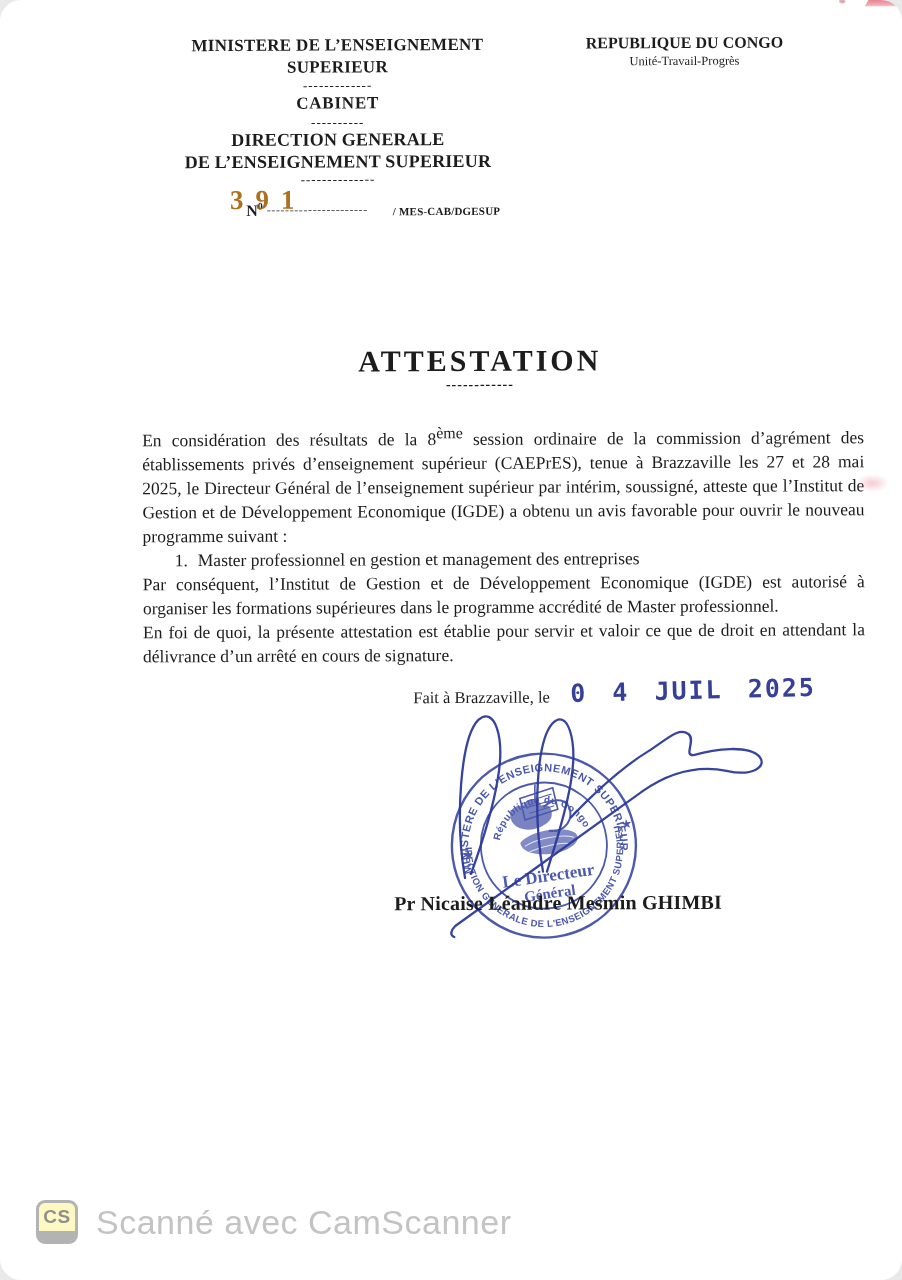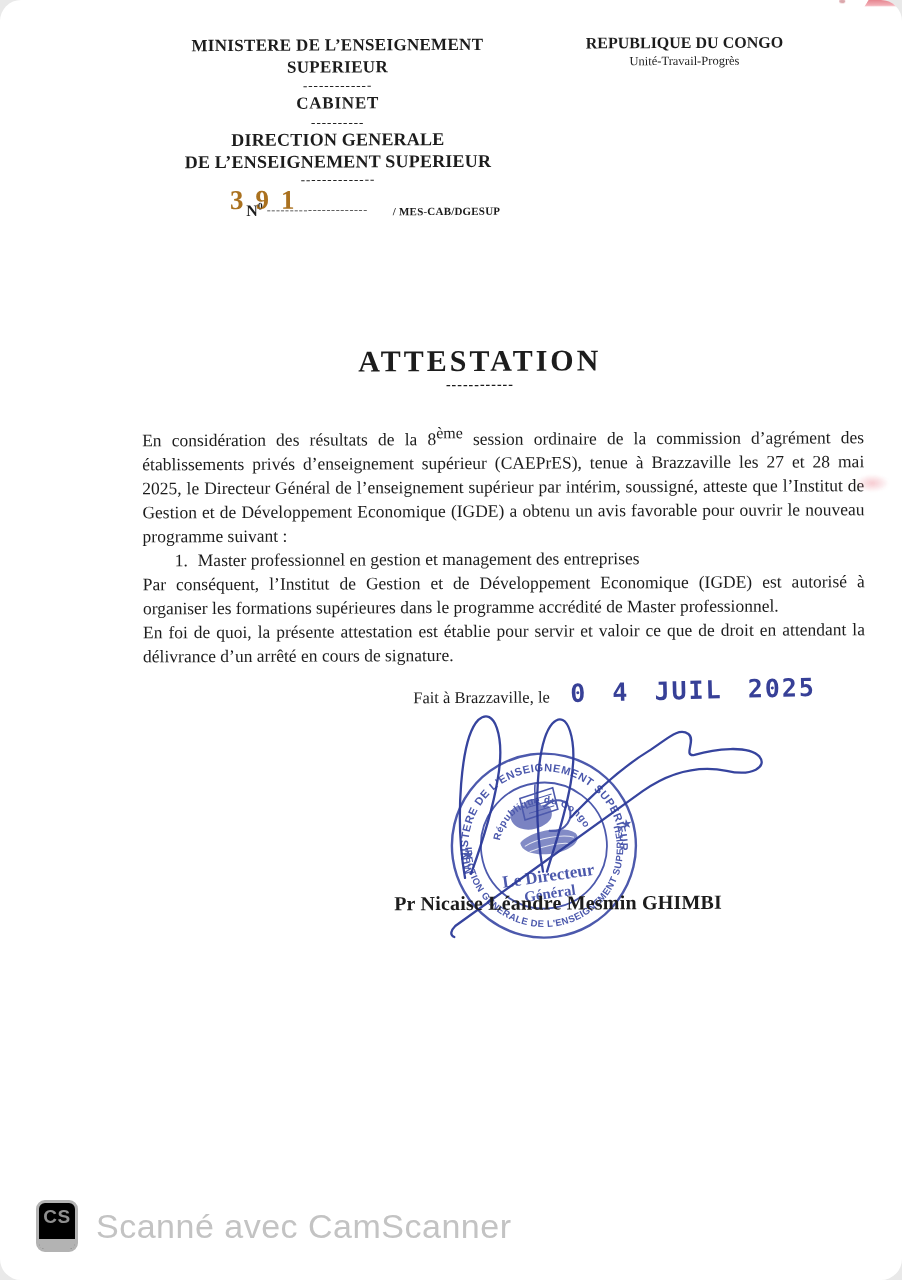--- a/index.html
+++ b/index.html
@@ -70,22 +70,22 @@
     background:linear-gradient(180deg,#dd5f6c,#f3aab3); transform:skewX(-32deg);
     filter:blur(.4px); opacity:.85; }
   .dot-mark { top:1px; left:842px; width:6px; height:4px; border-radius:50%;
     background:#cf8a90; opacity:.75; filter:blur(.3px); }
   .smudge-mark { top:476px; left:856px; width:34px; height:18px; border-radius:50%;
     background:radial-gradient(ellipse at center, rgba(238,148,160,.5), rgba(238,148,160,0) 70%);
     filter:blur(1px); }
 
   
   .footer { position:absolute; left:36px; top:1200px; display:flex; align-items:center; gap:18px; }
-  .cs-icon { position:relative; width:42px; height:52px; border:3px solid #b3b3b3;
-    border-radius:9px; box-sizing:border-box; background:#000000;
+  .cs-icon { position:relative; width:42px; height:44px; border:3px solid #b3b3b3;
+    border-radius:9px; box-sizing:border-box; background:#fef9c3;
     font-family:"Liberation Sans", sans-serif; }
   .cs-letters { position:absolute; top:3px; left:0; right:0; text-align:center;
     font-size:19px; font-weight:bold; color:#8f8f8f; letter-spacing:.5px; }
   .cs-bar { position:absolute; bottom:0; left:0; right:0; height:10px;
     background:#b3b3b3; border-radius:0 0 5px 5px; }
   .footer-text { font-family:Liberation Sans, sans-serif; font-size:34px;
     color:#c3c3c3; letter-spacing:.5px; }
 </style>
 </head>
 <body>

